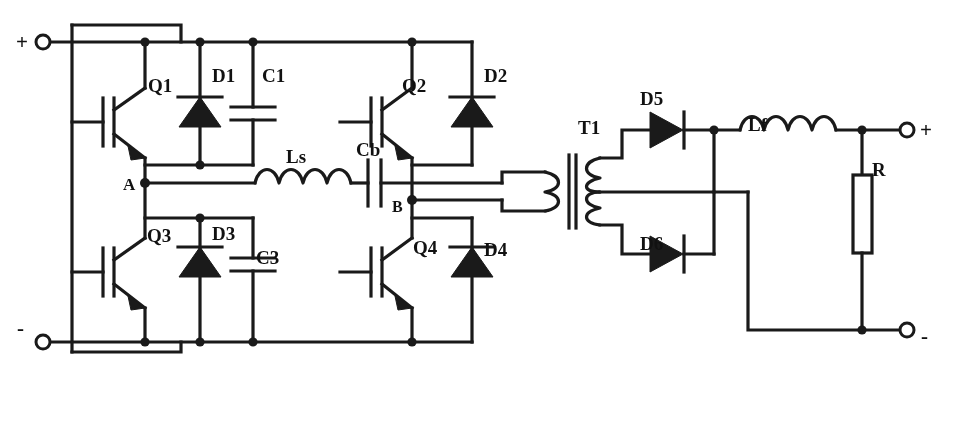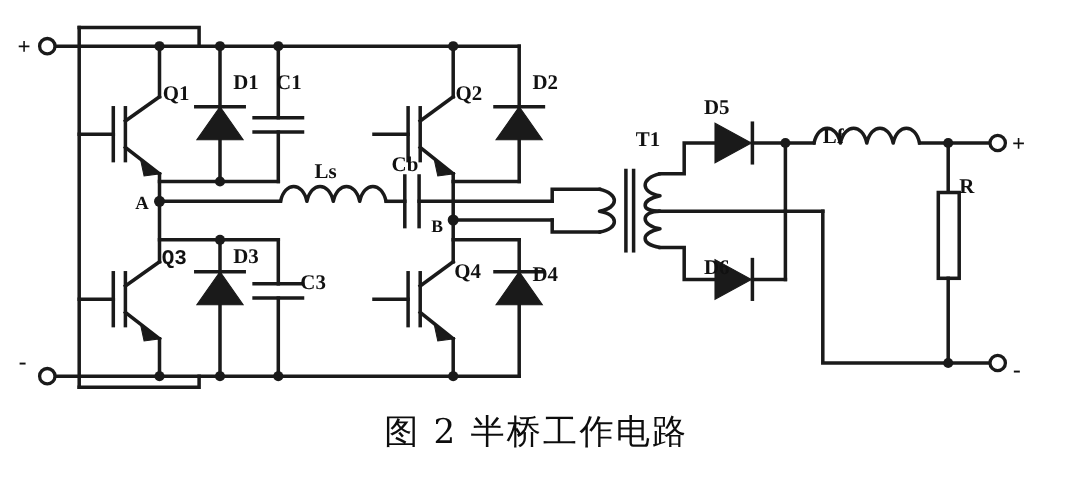--- a/index.html
+++ b/index.html
@@ -291,39 +291,38 @@
     </g>
 
   </svg>
 
   <span class="lbl-sign" style="left:16px; top:32px;">+</span>
   <span class="lbl-sign" style="left:17px; top:318px;">-</span>
   <span class="lbl-sign" style="left:920px; top:120px;">+</span>
   <span class="lbl-sign" style="left:921px; top:326px;">-</span>
 
   <span class="lbl" style="left:148px; top:76px;text-align:center;">Q1</span>
-  <span class="lbl" style="left:414px; top:76px;">Q2</span>
-  <span class="lbl" style="left:147px; top:226px;font-family:Liberation Mono, monospace;">Q3</span>
+  <span class="lbl" style="left:402px; top:76px;">Q2</span>
+  <span class="lbl" style="left:147px; top:226px;">Q3</span>
   <span class="lbl" style="left:413px; top:238px;">Q4</span>
 
   <span class="lbl" style="left:212px; top:66px;">D1</span>
   <span class="lbl" style="left:484px; top:66px;">D2</span>
   <span class="lbl" style="left:212px; top:224px;">D3</span>
   <span class="lbl" style="left:484px; top:240px;">D4</span>
   <span class="lbl" style="left:640px; top:89px;">D5</span>
   <span class="lbl" style="left:640px; top:234px;">D6</span>
 
-  <span class="lbl" style="left:251px; top:66px;">C1</span>
-  <span class="lbl" style="left:273px; top:248px;">C3</span>
+  <span class="lbl" style="left:262px; top:66px;">C1</span>
+  <span class="lbl" style="left:256px; top:248px;">C3</span>
   <span class="lbl" style="left:356px; top:140px;">Cb</span>
 
   <span class="lbl" style="left:286px; top:147px;">Ls</span>
   <span class="lbl" style="left:748px; top:95px;margin-top:20px;">Lf</span>
 
   <span class="lbl" style="left:578px; top:118px;">T1</span>
   <span class="lbl" style="left:872px; top:160px;">R</span>
 
   <span class="lbl" style="left:123px; top:176px; font-size:17px;">A</span>
   <span class="lbl" style="left:392px; top:199px; font-size:16px;">B</span>
 
-  <div id="figure-caption">图 2 半桥工作电路</div>
 
 </div>
 
 </body></html>

